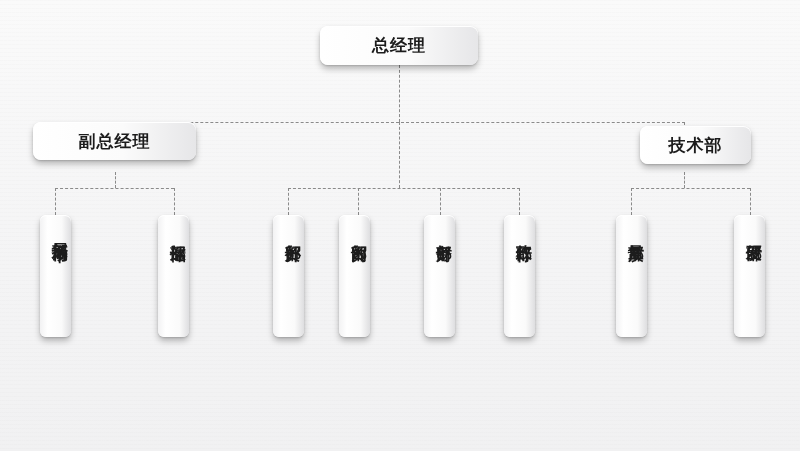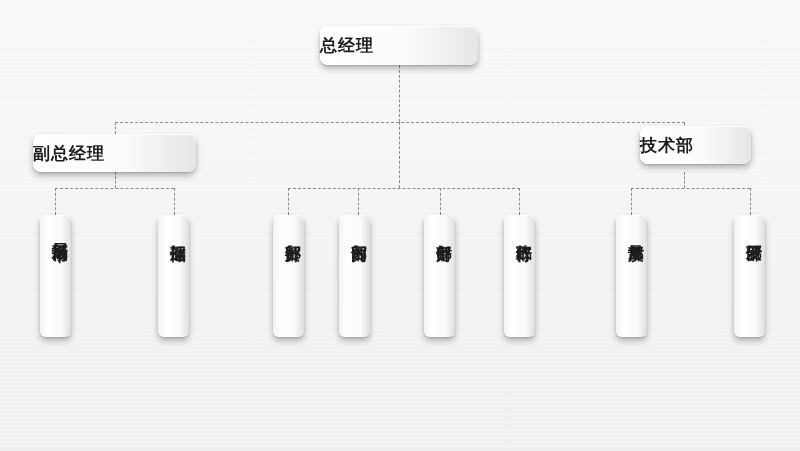--- a/index.html
+++ b/index.html
@@ -12,21 +12,21 @@
     position:absolute; left:0; top:0; width:800px; height:451px;
     background: repeating-linear-gradient(180deg, rgba(0,0,0,0.012) 0 1px, transparent 1px 4px);
     pointer-events:none;
   }
   .box {
     position:absolute; box-sizing:border-box;
     background: linear-gradient(90deg, #ffffff 0%, #fbfbfb 55%, #e6e6e8 100%);
     border-radius:8px;
     box-shadow: 0 4px 6px rgba(0,0,0,0.25), 0 1px 2px rgba(0,0,0,0.15), inset 0 1px 0 #fff;
     color:#1c1c1c; font-weight:bold;
-    display:flex; align-items:center; 
+    display:flex; align-items:center; justify-content:center;
   }
   .hbox { font-size:17px; letter-spacing:1px; }
   .vbox {
     border-radius:6px;
     background: linear-gradient(90deg, #f2f2f3 0%, #ffffff 25%, #fafafa 70%, #dedee0 100%);
     align-items:flex-start; padding-top:18px;
     font-size:16px; line-height:22px;
     writing-mode: vertical-rl; text-orientation: upright;
     justify-content:flex-start;
   }
@@ -63,21 +63,21 @@
   <div class="line v" style="left:684px; top:172px; height:16px;"></div>
   <div class="line h" style="left:631px; top:188px; width:119px;"></div>
   <div class="line v" style="left:631px; top:188px; height:27px;"></div>
   <div class="line v" style="left:750px; top:188px; height:27px;"></div>
 </div>
 
 <div class="box hbox" style="left:320px; top:26px; width:158px; height:39px;">
   <span>总经理</span>
 </div>
 
-<div class="box hbox" style="left:33px; top:134px; width:163px; height:38px;">
+<div class="box hbox" style="left:33px; top:122px; width:163px; height:38px;">
   <span>副总经理</span>
 </div>
 <div class="box hbox" style="left:640px; top:126px; width:111px; height:38px;">
   <span>技术部</span>
 </div>
 
 <div class="box vbox" style="left:40px; top:215px; width:31px; height:122px;">
   <span>市场拓展部</span>
 </div>
 <div class="box vbox" style="left:158px; top:215px; width:31px; height:122px;">

